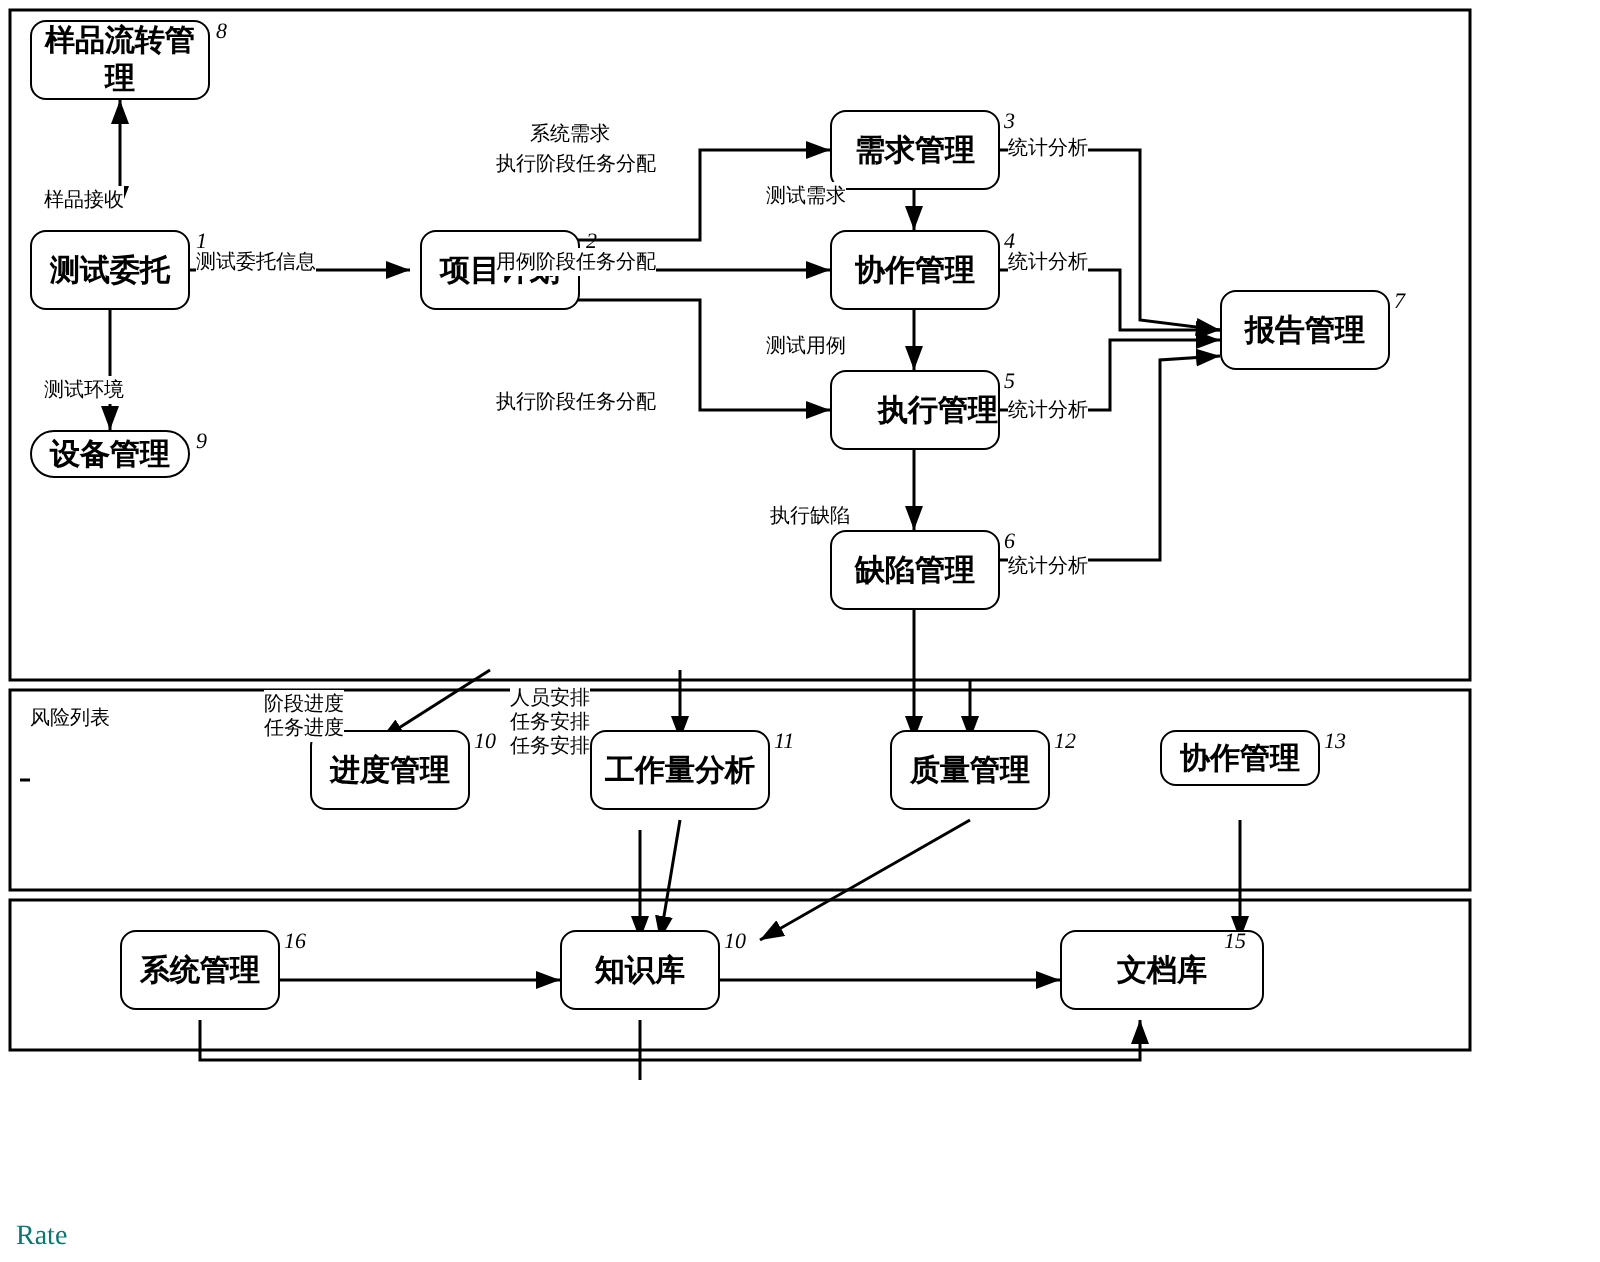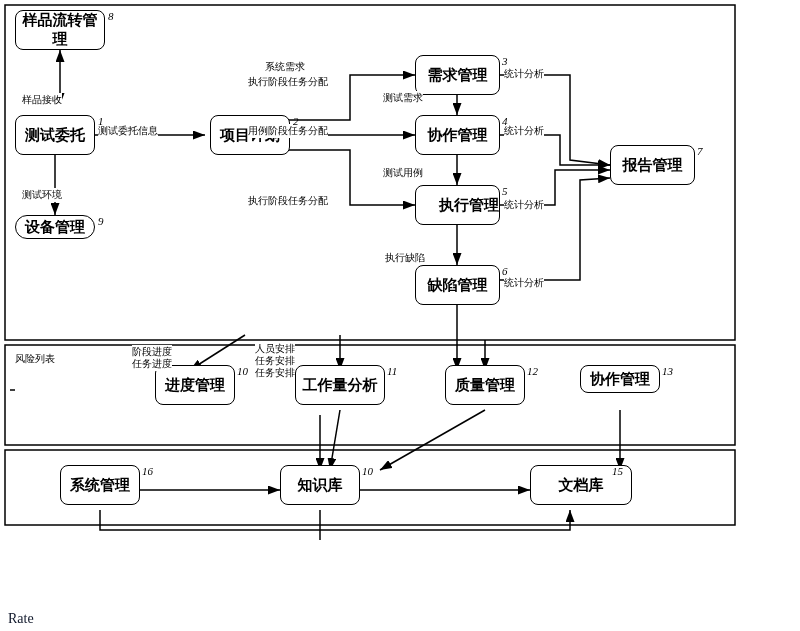--- a/index.html
+++ b/index.html
@@ -57,21 +57,21 @@
       z-index: 5;
       overflow: visible;
     }
 
     .rate-label {
       position: absolute;
       bottom: 0;
       left: 0;
       font-size: 14px;
       padding: 4px 8px;
-      color: #0f172a;
+      color: #0f766e;
     }
   </style>
 </head>
 <body>
 
 <div class="diagram-container">
   <svg class="arrows">
     <defs>
       <marker id="arrowhead" markerWidth="8" markerHeight="6" refX="8" refY="3" orient="auto">
         <polygon points="0 0, 8 3, 0 6" fill="#000"></polygon>

